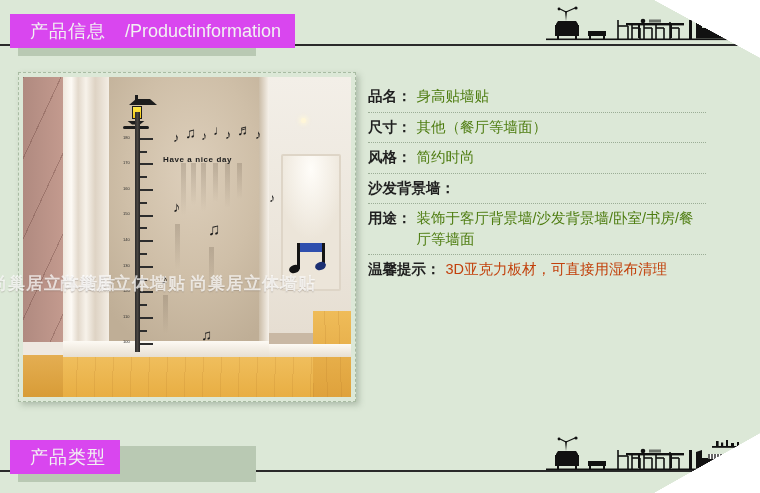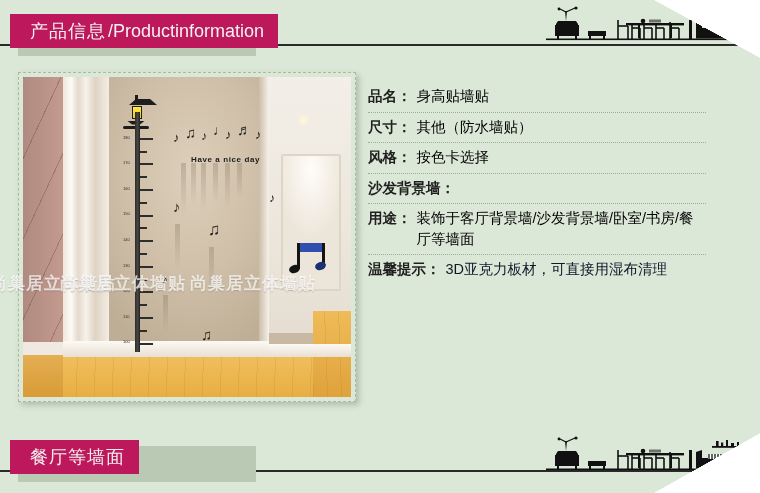--- a/index.html
+++ b/index.html
@@ -28,25 +28,25 @@
   .section-head{position:absolute;left:0;height:46px;width:760px;}
   .head-top{top:10px;}
   .head-bottom{top:436px;}
   .head-rule{
     position:absolute;left:0;top:34px;width:754px;height:2px;background:#2a2a2a;
   }
   .head-shadow{
     position:absolute;left:18px;top:10px;width:238px;height:36px;background:#b9c9b3;
   }
   .head-box{
-    position:absolute;left:10px;top:4px;height:34px;background:#be185d;
+    position:absolute;left:10px;top:4px;height:34px;background:#d946ef;
     padding:0 14px 0 20px;display:flex;align-items:center;box-sizing:border-box;
   }
   .head-cn{color:#f2f2f2;font-size:18px;letter-spacing:1px;line-height:1;}
-  .head-en{color:#f2f2f2;font-size:18px;margin-left:2px;line-height:1;}
+  .head-en{color:#f2f2f2;font-size:18px;margin-left:19px;line-height:1;}
 
   
   .furn{position:absolute;right:6px;width:208px;height:42px;z-index:4;}
   .furn-top{top:2px;}
   .furn-bottom{top:432px;}
 
   
   .photo-wrap{
     position:absolute;left:18px;top:72px;width:338px;height:330px;
     box-sizing:border-box;
@@ -101,21 +101,21 @@
   .lamp-top{position:absolute;left:106px;top:7.0%;width:14px;height:0;
     border-left:7px solid transparent;border-right:7px solid transparent;border-bottom:6px solid #1d1d1d;}
   .lamp-finial{position:absolute;left:111.5px;top:5.6%;width:3px;height:6px;background:#1d1d1d;}
   .lamp-base{position:absolute;left:104px;top:13.6%;width:18px;height:4px;background:#1d1d1d;
     clip-path:polygon(0 0,100% 0,72% 100%,28% 100%);}
   .lamp-arm{position:absolute;left:100px;top:15.4%;width:26px;height:3px;background:#1d1d1d;border-radius:2px;}
 
   
   .note{position:absolute;color:#1c1c1c;line-height:1;}
   .shadowstrip{position:absolute;background:linear-gradient(to bottom,rgba(120,105,88,.30),rgba(120,105,88,0));}
-  .have-text{position:absolute;left:168px;top:24.5%;font-size:8px;font-weight:bold;color:#1c1c1c;
+  .have-text{position:absolute;left:140px;top:24.5%;font-size:8px;font-weight:bold;color:#1c1c1c;
     letter-spacing:.6px;font-family:"Liberation Sans",sans-serif;white-space:nowrap;}
   .blue-note{position:absolute;left:264px;top:52%;width:38px;height:32px;}
   .blue-flag{position:absolute;left:10px;top:0;width:28px;height:9px;background:#2f4fae;}
   .bn-stem1{position:absolute;left:10px;top:0;width:2.5px;height:26px;background:#141414;}
   .bn-stem2{position:absolute;left:35px;top:0;width:2.5px;height:22px;background:#141414;}
   .bn-head1{position:absolute;left:2px;top:22px;width:11px;height:8px;border-radius:50%;background:#141414;transform:rotate(-18deg);}
   .bn-head2{position:absolute;left:28px;top:19px;width:11px;height:8px;border-radius:50%;background:#1b2f73;transform:rotate(-18deg);}
 
   
   .wm{position:absolute;top:272px;font-size:17px;color:rgba(255,255,255,.72);font-weight:bold;
@@ -123,22 +123,22 @@
 
   
   .specs{position:absolute;left:368px;top:82px;width:338px;}
   .spec-row{
     display:flex;align-items:baseline;padding:4px 0 5px 0;
     border-bottom:1px dotted #9bad96;
     font-size:14.5px;line-height:1.42;
   }
   .spec-row.last{border-bottom:none;}
   .spec-label{color:#1f1f1f;font-weight:bold;white-space:nowrap;}
-  .spec-value{color:#000000;margin-left:5px;}
-  .spec-row.tip .spec-value{color:#0f172a;}
+  .spec-value{color:#4d7c0f;margin-left:5px;}
+  .spec-row.tip .spec-value{color:#c2410c;}
 </style>
 </head>
 <body>
 
 <div class="page">
 
   <div class="section-head head-top">
     <div class="head-rule"></div>
     <div class="head-shadow"></div>
     <div class="head-box">
@@ -312,44 +312,44 @@
   <div class="wm" style="left:60px">尚巢居立体墙贴</div>
   <div class="wm" style="left:190px">尚巢居立体墙贴</div>
 
   <div class="specs">
     <div class="spec-row">
       <span class="spec-label">品名：</span>
       <span class="spec-value">身高贴墙贴</span>
     </div>
     <div class="spec-row">
       <span class="spec-label">尺寸：</span>
-      <span class="spec-value">其他（防水墙贴）</span>
+      <span class="spec-value">其他（餐厅等墙面）</span>
     </div>
     <div class="spec-row">
       <span class="spec-label">风格：</span>
-      <span class="spec-value">按色卡选择</span>
+      <span class="spec-value">简约时尚</span>
     </div>
     <div class="spec-row">
       <span class="spec-label">沙发背景墙：</span>
     </div>
     <div class="spec-row">
       <span class="spec-label">用途：</span>
       <span class="spec-value">装饰于客厅背景墙/沙发背景墙/卧室/书房/餐厅等墙面</span>
     </div>
     <div class="spec-row tip last">
       <span class="spec-label">温馨提示：</span>
       <span class="spec-value">3D亚克力板材，可直接用湿布清理</span>
     </div>
   </div>
 
   <div class="section-head head-bottom">
     <div class="head-rule"></div>
     <div class="head-shadow"></div>
     <div class="head-box">
-      <span class="head-cn">餐厅等墙面</span>
+      <span class="head-cn">产品类型</span>
     </div>
   </div>
 
   <svg class="furn furn-bottom" viewBox="0 0 208 42">
     <g fill="#111111">
       <g>
         <path d="M10 22 L12 19 L30 19 L32 22 L32 34 L10 34 Z"></path>
         <rect x="9" y="23" width="4" height="11"></rect>
         <rect x="29" y="23" width="4" height="11"></rect>
         <rect x="11" y="34" width="2" height="4"></rect>

